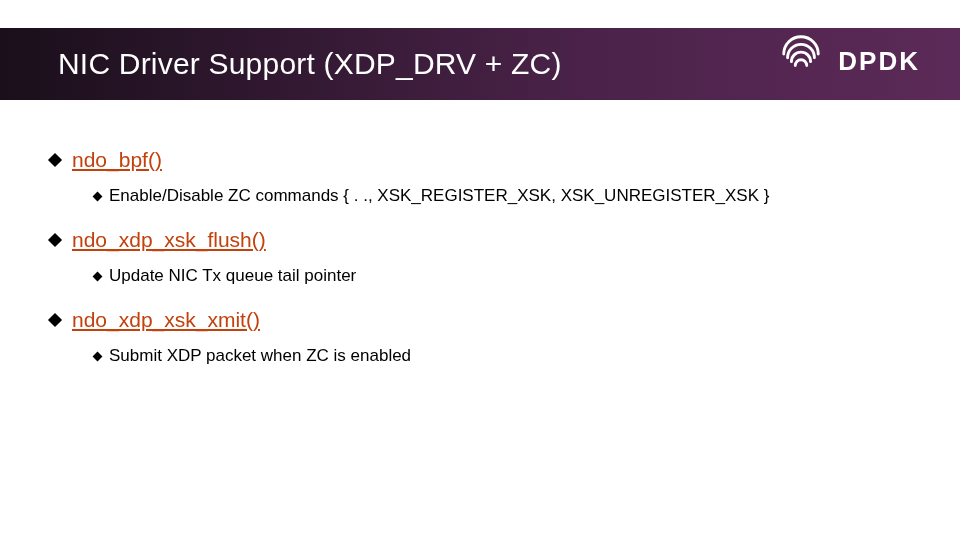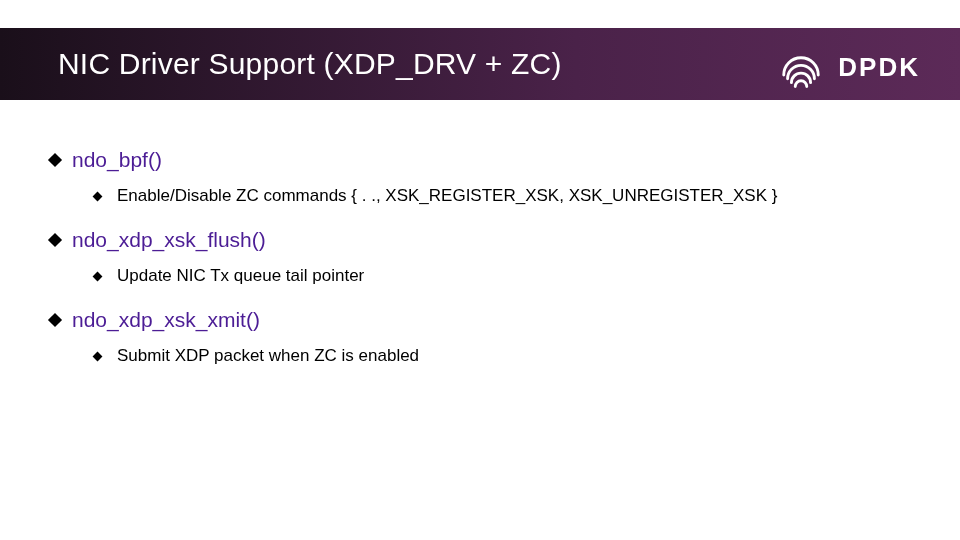--- a/index.html
+++ b/index.html
@@ -13,38 +13,38 @@
   }
   .title {
     color: #ffffff;
     font-size: 30px;
     font-weight: 400;
     margin-left: 58px;
     letter-spacing: 0.2px;
   }
   .logo-wrap {
     position: absolute;
-    right: 40px; top: 24px;
-    display: flex; align-items: flex-start; gap: 14px;
+    right: 40px; top: 3px;
+    display: flex; align-items: flex-end; gap: 14px;
     color: #fff;
   }
   .logo-text { font-size: 26px; font-weight: 700; letter-spacing: 2px; }
   .logo-mark { width: 46px; height: 46px; }
   .content {
     position: absolute;
     top: 148px; left: 50px; right: 50px;
   }
   .lvl1 { list-style: none; }
   .lvl1 > li { margin-bottom: 22px; }
   .lvl1-row { display: flex; align-items: center; gap: 12px; }
   .lvl1-row .diamond { width: 10px; height: 10px; background: #000; transform: rotate(45deg); flex: 0 0 auto; }
-  .lvl1-text { font-size: 21px; color: #4c1d95; }
+  .lvl1-text { font-size: 21px; color: #c2410c; text-decoration: underline; }
   .lvl2 { list-style: none; margin-top: 14px; margin-left: 44px; }
   .lvl2 > li { margin-bottom: 10px; }
-  .lvl2-row { display: flex; align-items: center; gap: 16px; }
+  .lvl2-row { display: flex; align-items: center; gap: 8px; }
   .lvl2-row .diamond-sm { width: 7px; height: 7px; background: #000; transform: rotate(45deg); flex: 0 0 auto; }
   .lvl2-text { font-size: 17px; color: #000; }
 </style>
 </head>
 <body>
 
 <div class="slide">
   <div class="header-band">
     <div class="title">NIC Driver Support (XDP_DRV + ZC)</div>
     <div class="logo-wrap">

